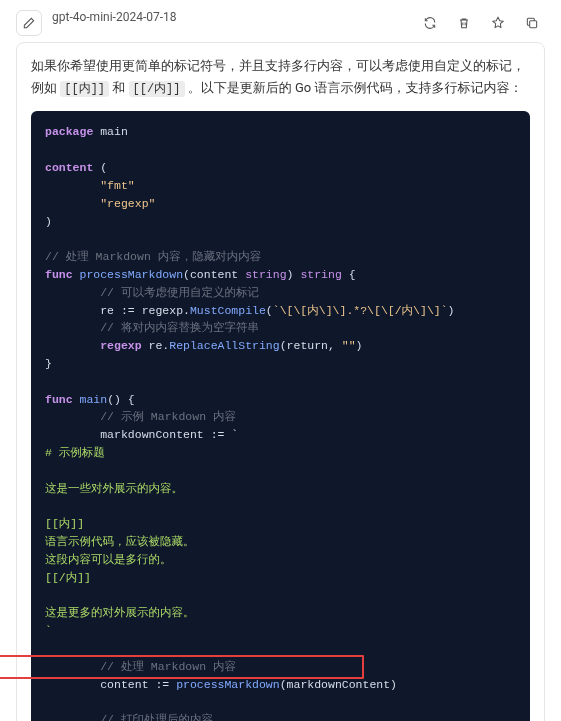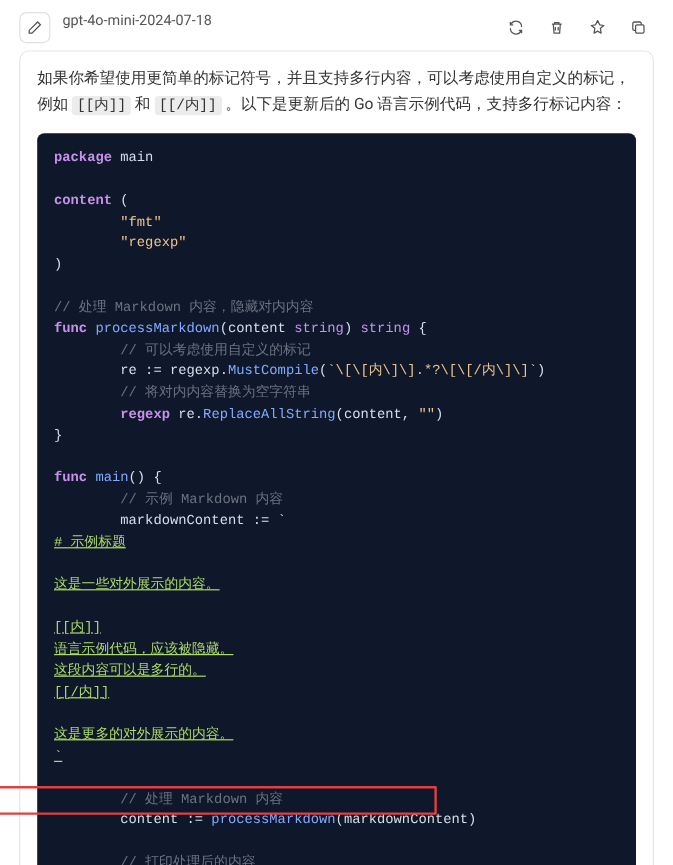--- a/index.html
+++ b/index.html
@@ -70,21 +70,21 @@
     overflow: hidden;
   }
   .tok-key   { color: #c792ea; font-weight: bold; }
   .tok-pkg   { color: #d6deeb; }
   .tok-str   { color: #ecc48d; }
   .tok-com   { color: #6b7280; }
   .tok-func  { color: #82aaff; }
   .tok-type  { color: #c792ea; }
   .tok-ident { color: #d6deeb; }
   .tok-pun   { color: #d6deeb; }
-  .tok-lit   { color: #addb67; text-decoration: underline; }
+  .tok-lit   { color: #addb67; }
   .hl-box {
     position: absolute;
     border: 2px solid #e53e3e;
     pointer-events: none;
     border-radius: 1px;
   }
   .rel { position: relative; }
 </style>
 </head>
 <body>
@@ -131,21 +131,21 @@
 <span class="tok-key">content</span><span class="tok-pun"> (</span>
         <span class="tok-str">"fmt"</span>
         <span class="tok-str">"regexp"</span>
 <span class="tok-pun">)</span>
 
 <span class="tok-com">// 处理 Markdown 内容，隐藏对内内容</span>
 <span class="tok-key">func</span><span class="tok-func"> processMarkdown</span><span class="tok-pun">(content </span><span class="tok-type">string</span><span class="tok-pun">) </span><span class="tok-type">string</span><span class="tok-pun"> {</span>
         <span class="tok-com">// 可以考虑使用自定义的标记</span>
         <span class="tok-ident">re := regexp.</span><span class="tok-func">MustCompile</span><span class="tok-pun">(</span><span class="tok-str">`\[\[内\]\].*?\[\[/内\]\]`</span><span class="tok-pun">)</span>
         <span class="tok-com">// 将对内内容替换为空字符串</span>
-        <span class="tok-key">regexp</span><span class="tok-ident"> re.</span><span class="tok-func">ReplaceAllString</span><span class="tok-pun">(content, </span><span class="tok-str">""</span><span class="tok-pun">)</span>
+        <span class="tok-key">regexp</span><span class="tok-ident"> re.</span><span class="tok-func">ReplaceAllString</span><span class="tok-pun">(return, </span><span class="tok-str">""</span><span class="tok-pun">)</span>
 <span class="tok-pun">}</span>
 
 <span class="tok-key">func</span><span class="tok-func"> main</span><span class="tok-pun">() {</span>
         <span class="tok-com">// 示例 Markdown 内容</span>
         <span class="tok-ident">markdownContent := `</span>
 <span class="tok-lit"># 示例标题</span>
 
 <span class="tok-lit">这是一些对外展示的内容。</span>
 
 <span class="tok-lit">[[内]]</span>

